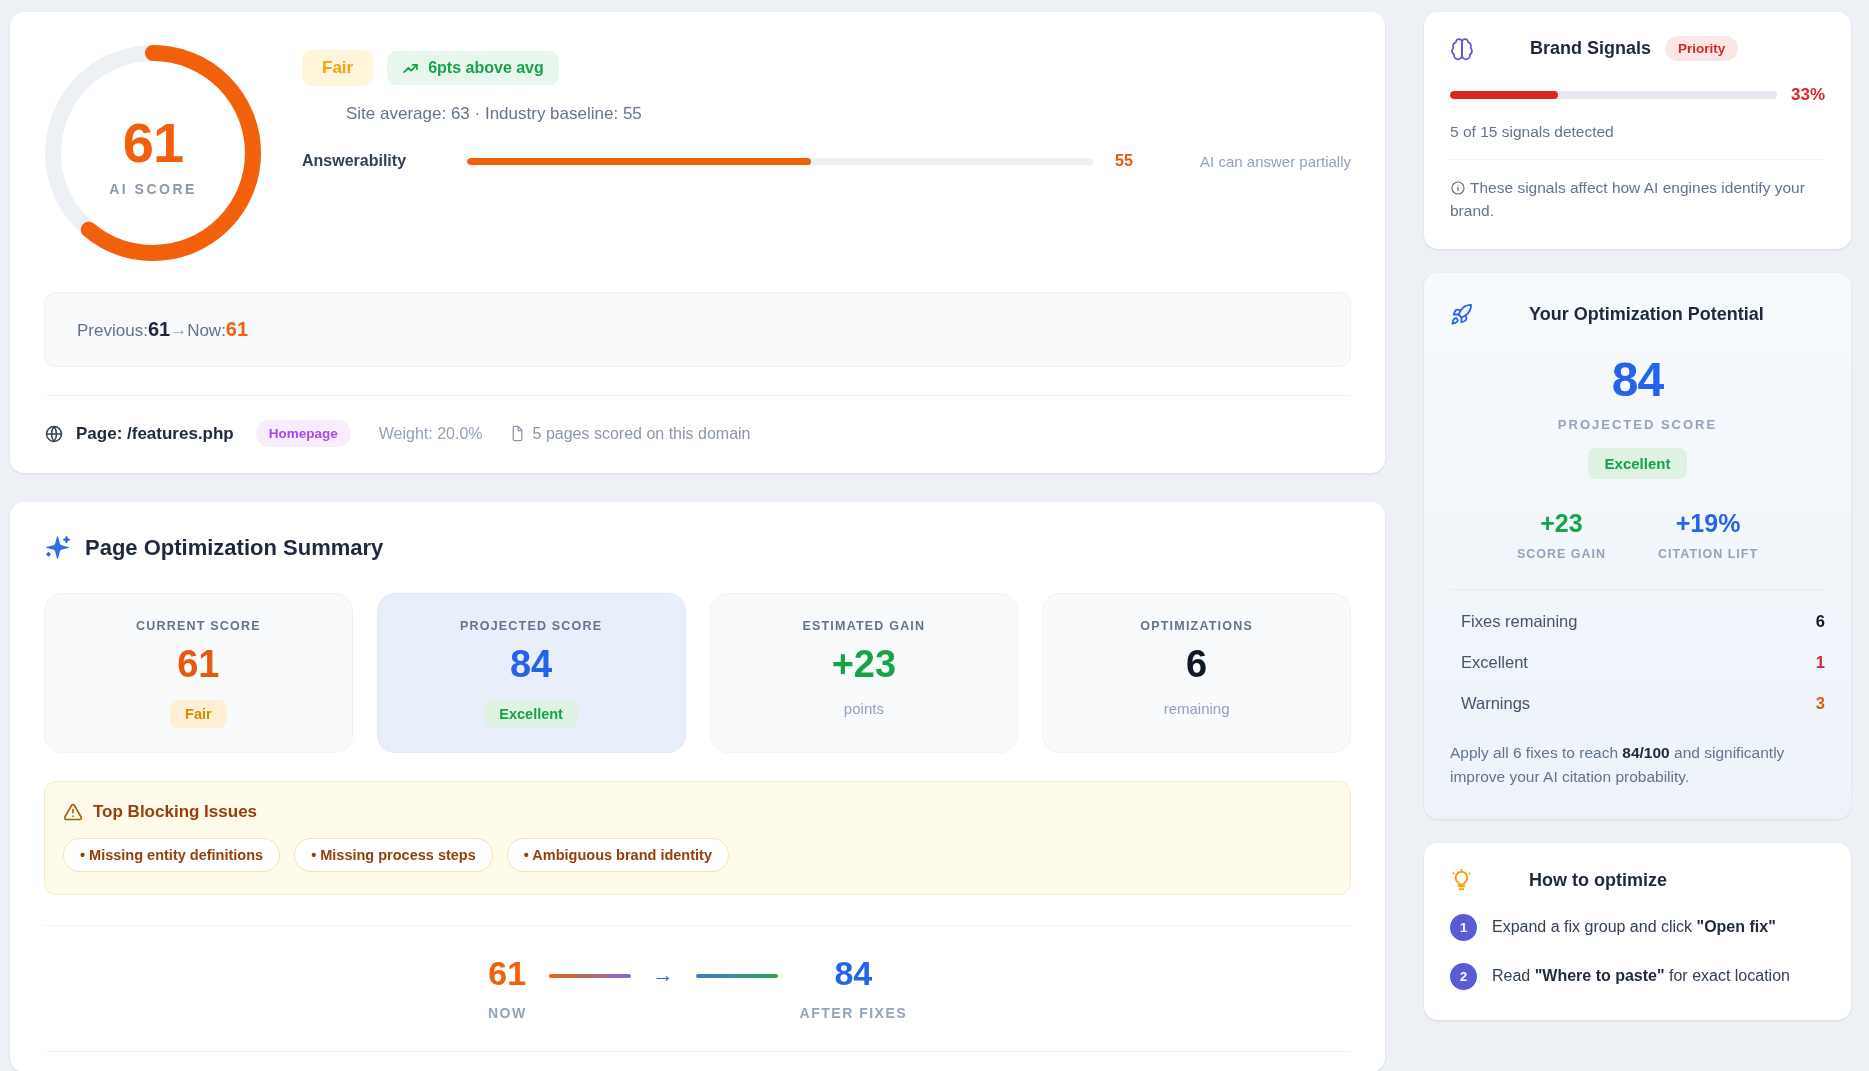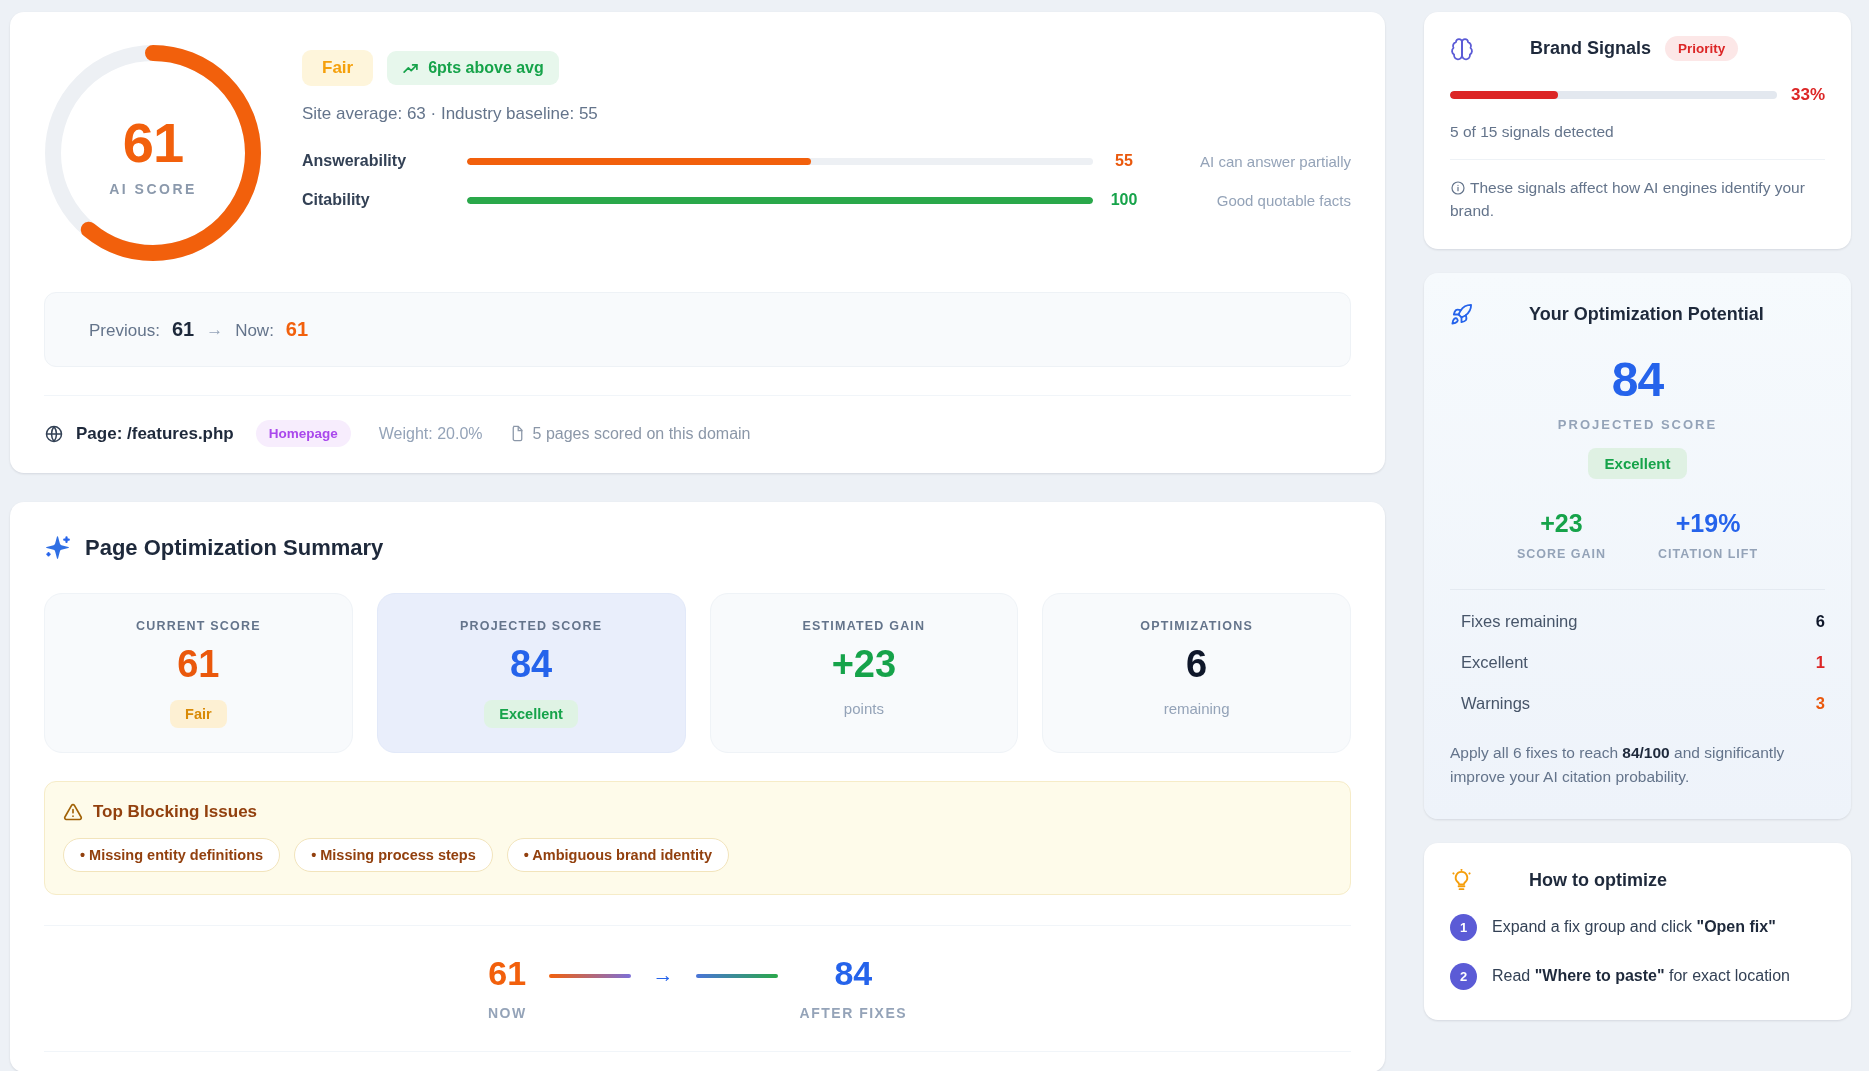--- a/index.html
+++ b/index.html
@@ -21,32 +21,32 @@
   .score-card { padding:32px 34px 26px; }
   .score-top { display:flex; gap:40px; }
   .gauge-wrap { position:relative; width:218px; height:218px; flex:none; }
   .gauge-center { position:absolute; inset:0; display:flex; flex-direction:column; align-items:center; justify-content:center; gap:6px; }
   .gauge-score { font-size:56px; font-weight:800; color:#F2600C; letter-spacing:-1px; }
   .gauge-label { font-size:14px; font-weight:700; color:#8B99AC; letter-spacing:2.5px; }
   .score-right { flex:1; padding-top:6px; }
   .badge-row { display:flex; gap:14px; align-items:center; }
   .badge-fair { background:#FEF5DB; color:#F5A00C; font-weight:700; font-size:17px; padding:8px 20px; border-radius:9px; }
   .badge-delta { background:#E7F7EC; color:#16A34A; font-weight:700; font-size:16px; padding:8px 15px; border-radius:9px; display:flex; align-items:center; gap:9px; }
-  .site-avg { margin-top:18px; font-size:17px; color:#64748B; }
+  .site-avg { margin-top:18px; font-size:17px; color:#64748B;margin-left:44px; }
   .metrics { margin-top:28px; }
   .metric-row { display:flex; align-items:center; margin-top:21px; }
   .metric-row:first-child { margin-top:0; }
   .metric-label { width:165px; flex:none; font-size:16px; font-weight:600; color:#334155; }
   .metric-track { flex:1; height:7px; border-radius:4px; background:#EDF0F4; overflow:hidden; }
   .metric-fill { height:100%; border-radius:4px; }
   .metric-value { width:62px; flex:none; text-align:center; font-size:16px; font-weight:700; }
   .metric-note { width:196px; flex:none; text-align:right; font-size:15px; color:#94A3B8; }
   .history-box {
     margin-top:30px; background:#F8FAFC; border:1px solid #EEF2F6; border-radius:12px;
-    padding:25px 44px; display:flex; align-items:baseline; gap:12px; font-size:17px; color:#64748B;
+    padding:25px 32px; display:flex; align-items:baseline; gap:0; font-size:17px; color:#64748B;
   }
   .hist-prev { font-size:20px; font-weight:700; color:#1E293B; }
   .hist-now { font-size:20px; font-weight:700; color:#F2600C; }
   .hist-arrow { color:#94A3B8; font-size:17px; align-self:center; }
   .divider { height:1px; background:#F1F5F9; }
   .score-card .divider { margin:28px 0 24px; }
   .page-row { display:flex; align-items:center; gap:12px; }
   .page-label { font-size:17px; font-weight:700; color:#1E293B; }
   .badge-homepage { background:#F7EDFD; color:#A948EC; font-size:13.5px; font-weight:600; padding:6px 13px; border-radius:14px; margin-left:10px; }
   .page-weight { font-size:16px; color:#94A3B8; margin-left:16px; }
@@ -158,28 +158,20 @@
 
           <div class="metrics">
             <div class="metric-row">
               <div class="metric-label">Answerability</div>
               <div class="metric-track">
                   <div class="metric-fill" style="width: 55%; background: rgb(242, 96, 12);"></div>
                 </div>
               <div class="metric-value" style="color: rgb(234, 88, 12);">55</div>
               <div class="metric-note">AI can answer partially</div>
             </div>
-            <div class="metric-row">
-              <div class="metric-label">Citability</div>
-              <div class="metric-track">
-                  <div class="metric-fill" style="width: 100%; background: rgb(42, 168, 74);"></div>
-                </div>
-              <div class="metric-value" style="color: rgb(22, 163, 74);">100</div>
-              <div class="metric-note">Good quotable facts</div>
-            </div>
           </div>
         </div>
       </div>
 
       <div class="history-box">
         <span>Previous:</span>
         <span class="hist-prev">61</span>
         <span class="hist-arrow">→</span>
         <span>Now:</span>
         <span class="hist-now">61</span>

